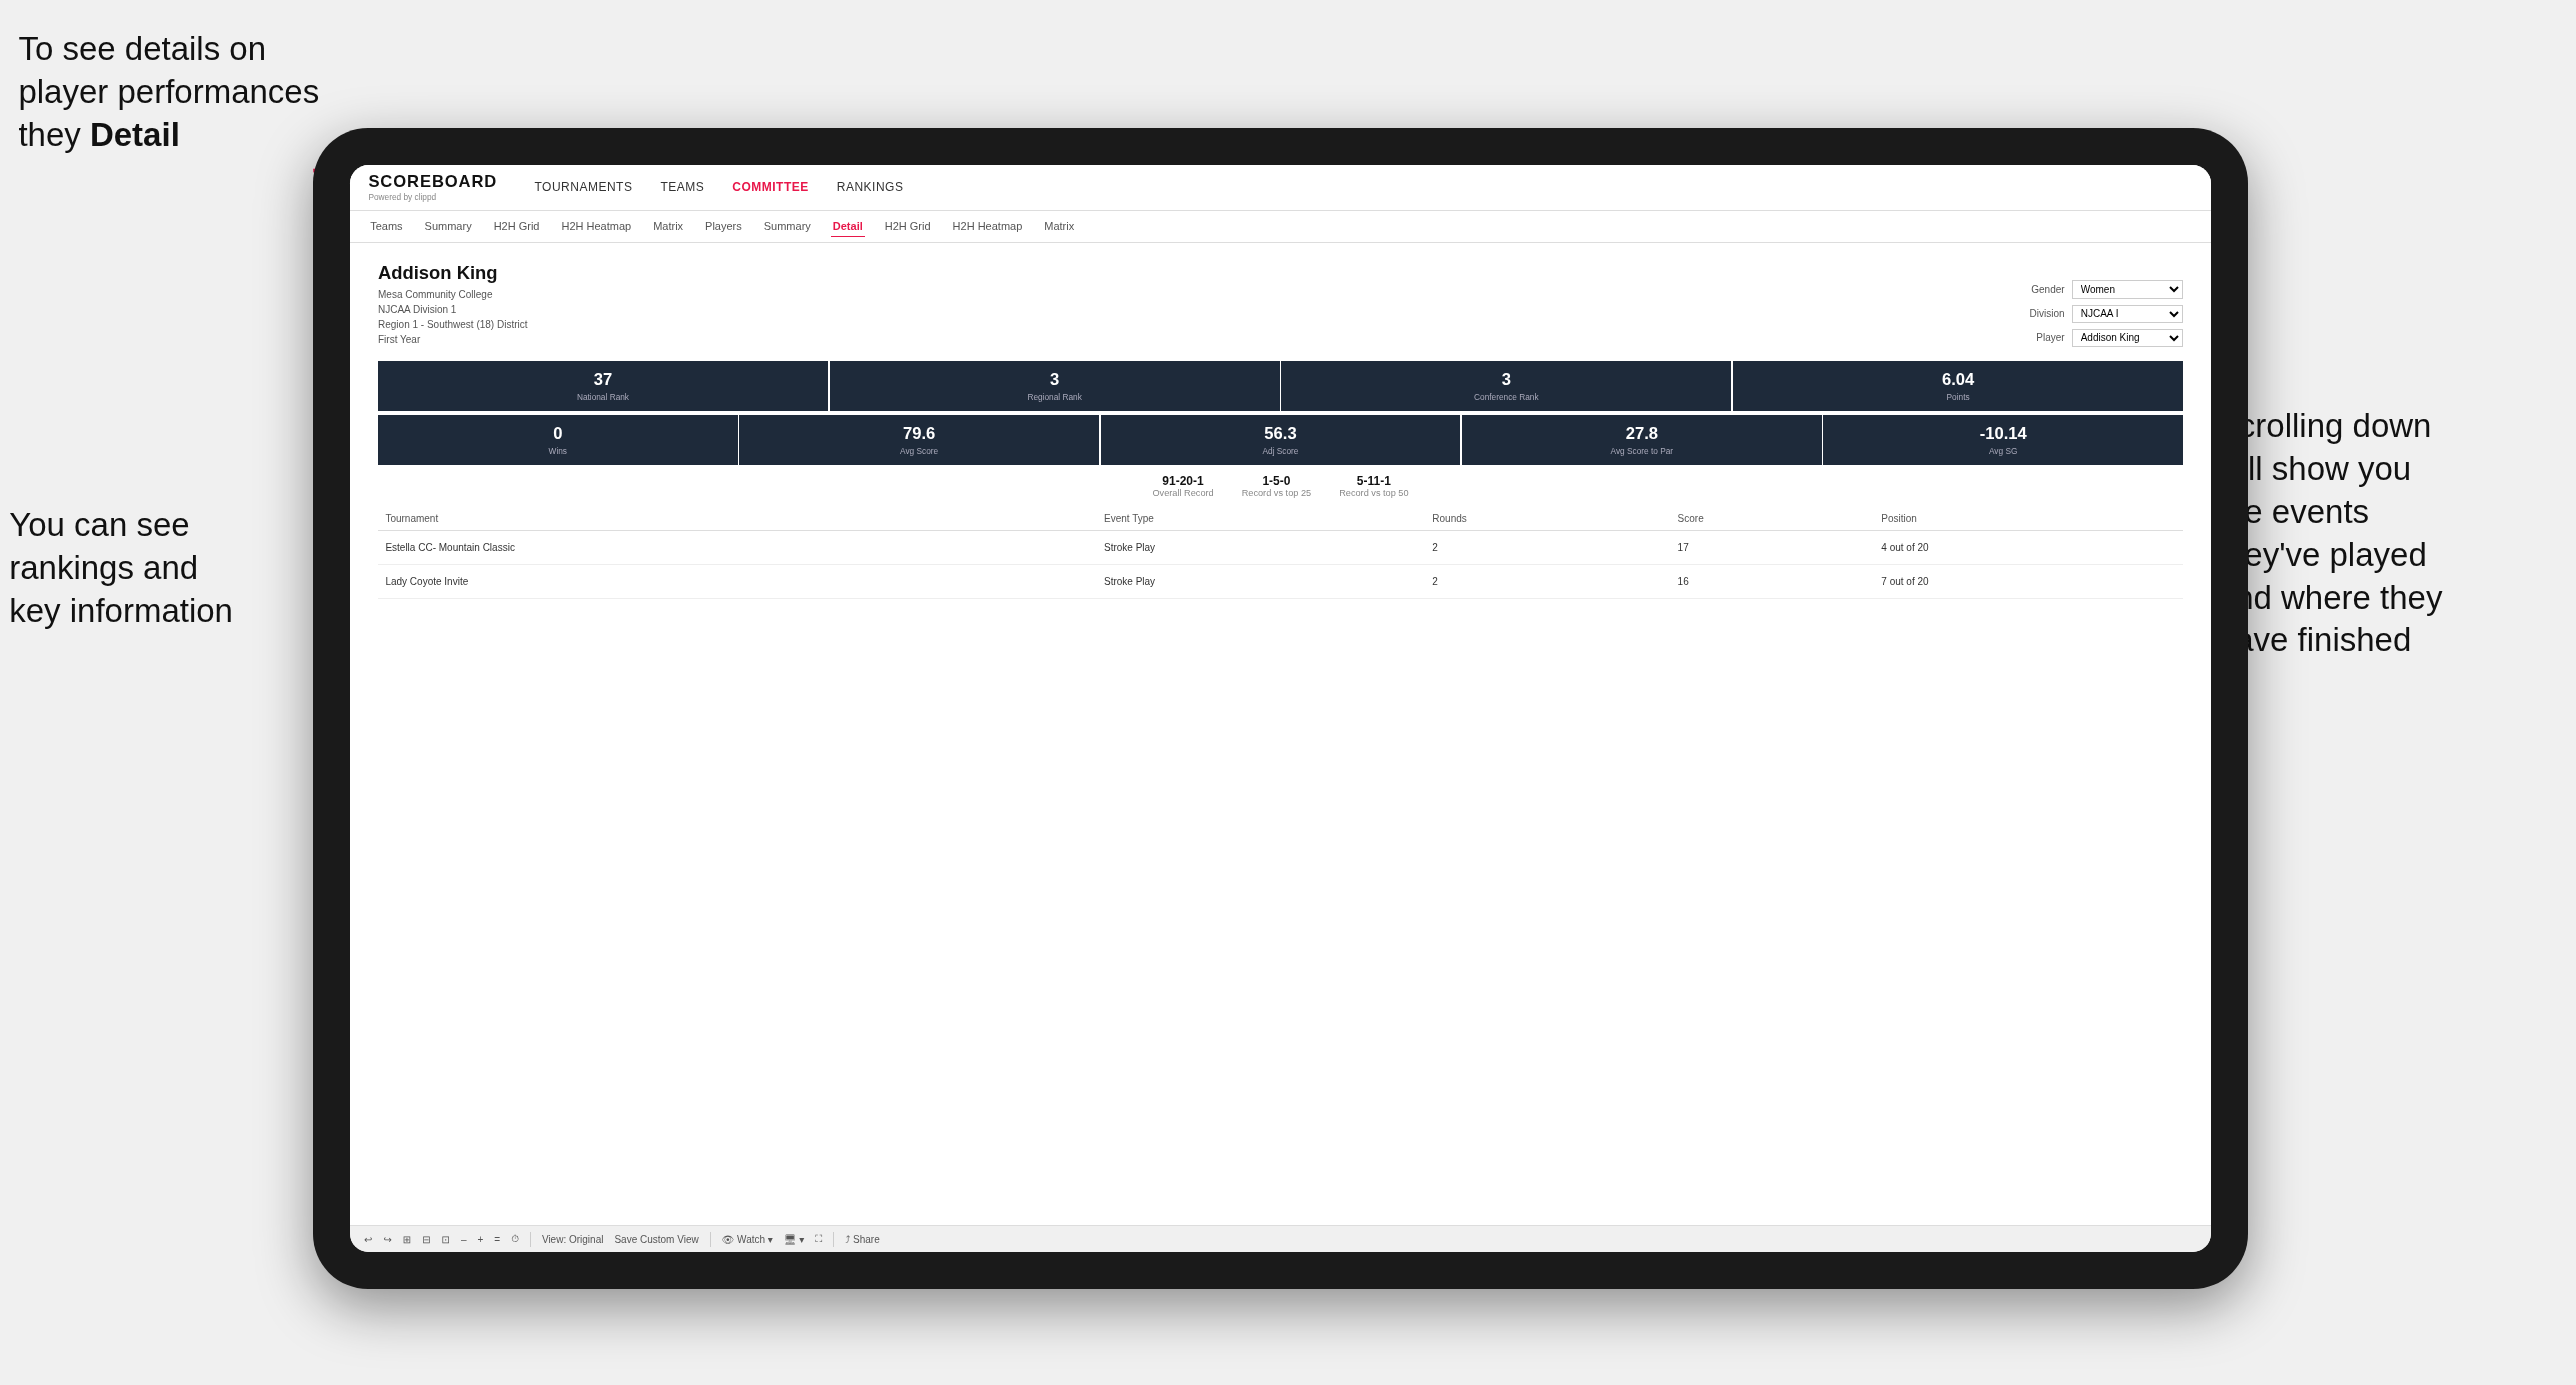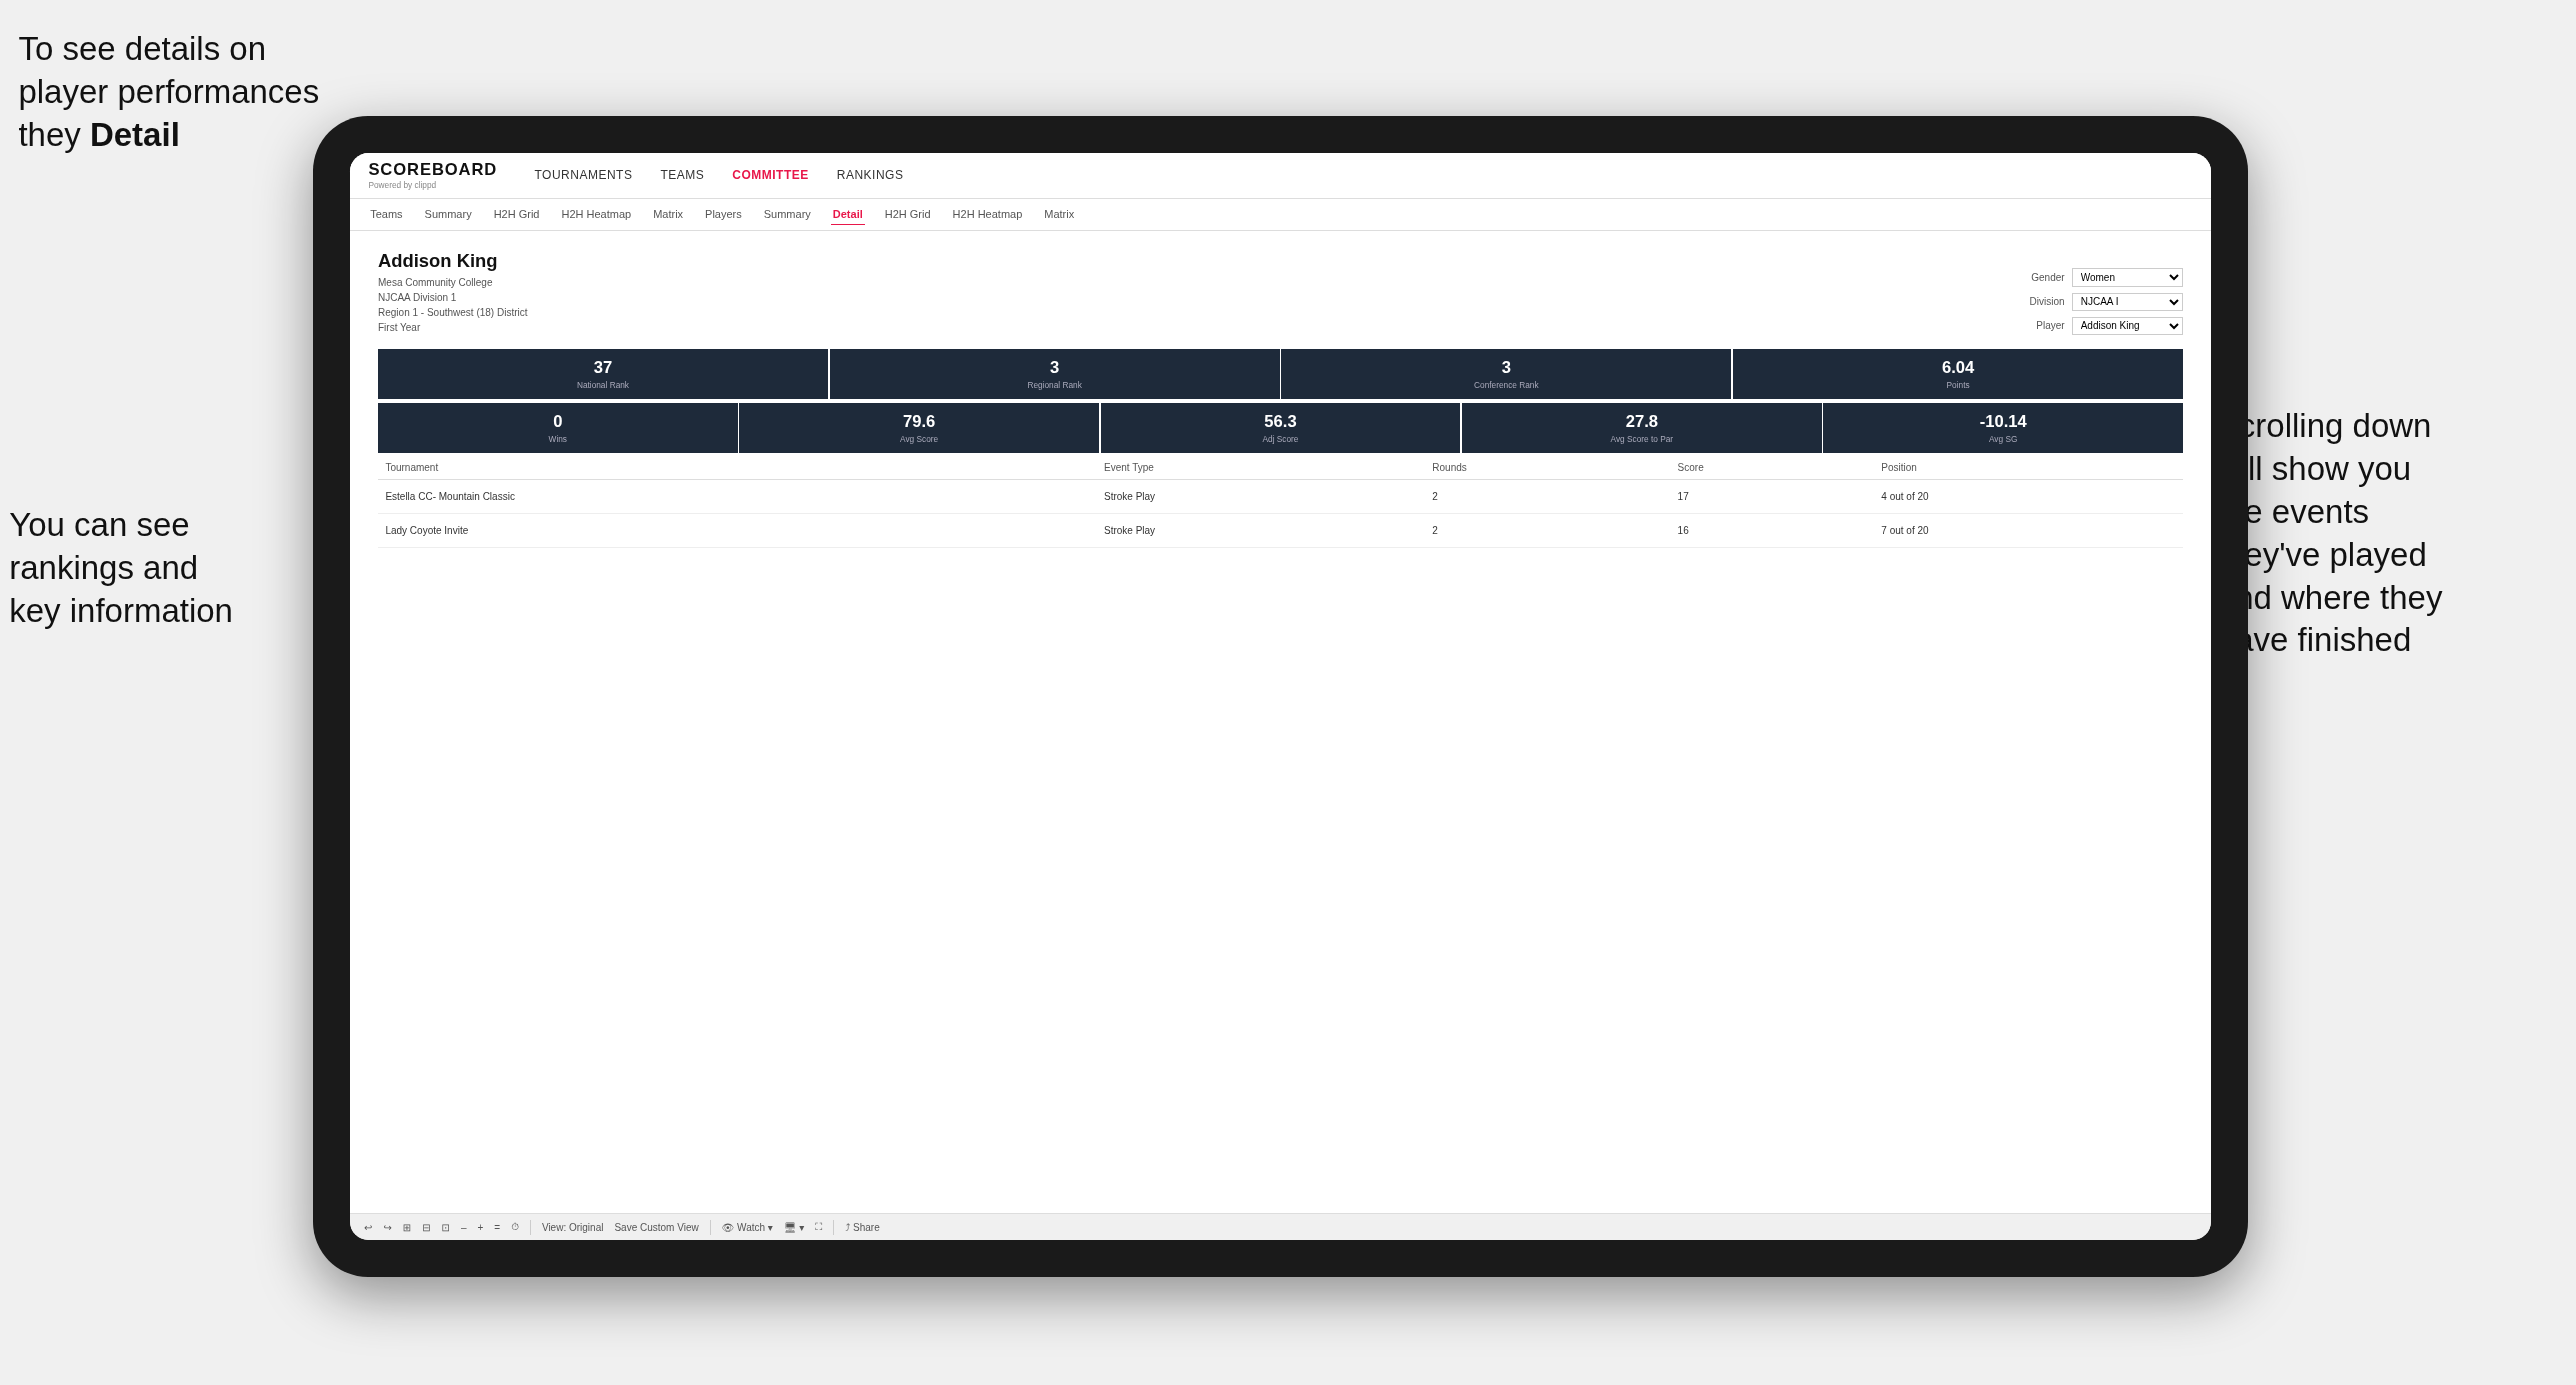--- a/index.html
+++ b/index.html
@@ -33,21 +33,21 @@
     }
     .annotation-right {
       top: 405px;
       right: 9.2px;
       width: 350px;
     }
 
     
     .tablet-frame {
       position: absolute;
-      top: 116px;
+      top: 128px;
       left: 313px;
       width: 1935px;
       height: 1161px;
       background: #1a1a1a;
       border-radius: 55px;
       padding: 37px;
       box-shadow: 0 18.4px 55px rgba(0,0,0,0.4);
     }
 
     .tablet-screen {
@@ -418,20 +418,34 @@
           <div class="stat-cell">
             <span class="stat-value">27.8</span>
             <span class="stat-label">Avg Score to Par</span>
           </div>
           <div class="stat-cell">
             <span class="stat-value">-10.14</span>
             <span class="stat-label">Avg SG</span>
           </div>
         </div>
 
+        <div class="records-row">
+          <div class="record-item">
+            <div class="record-value">91-20-1</div>
+            <div class="record-label">Overall Record</div>
+          </div>
+          <div class="record-item">
+            <div class="record-value">1-5-0</div>
+            <div class="record-label">Record vs top 25</div>
+          </div>
+          <div class="record-item">
+            <div class="record-value">5-11-1</div>
+            <div class="record-label">Record vs top 50</div>
+          </div>
+        </div>
 
         <table class="tournament-table">
           <thead>
             <tr>
               <th>Tournament</th>
               <th>Event Type</th>
               <th>Rounds</th>
               <th>Score</th>
               <th>Position</th>
             </tr>

